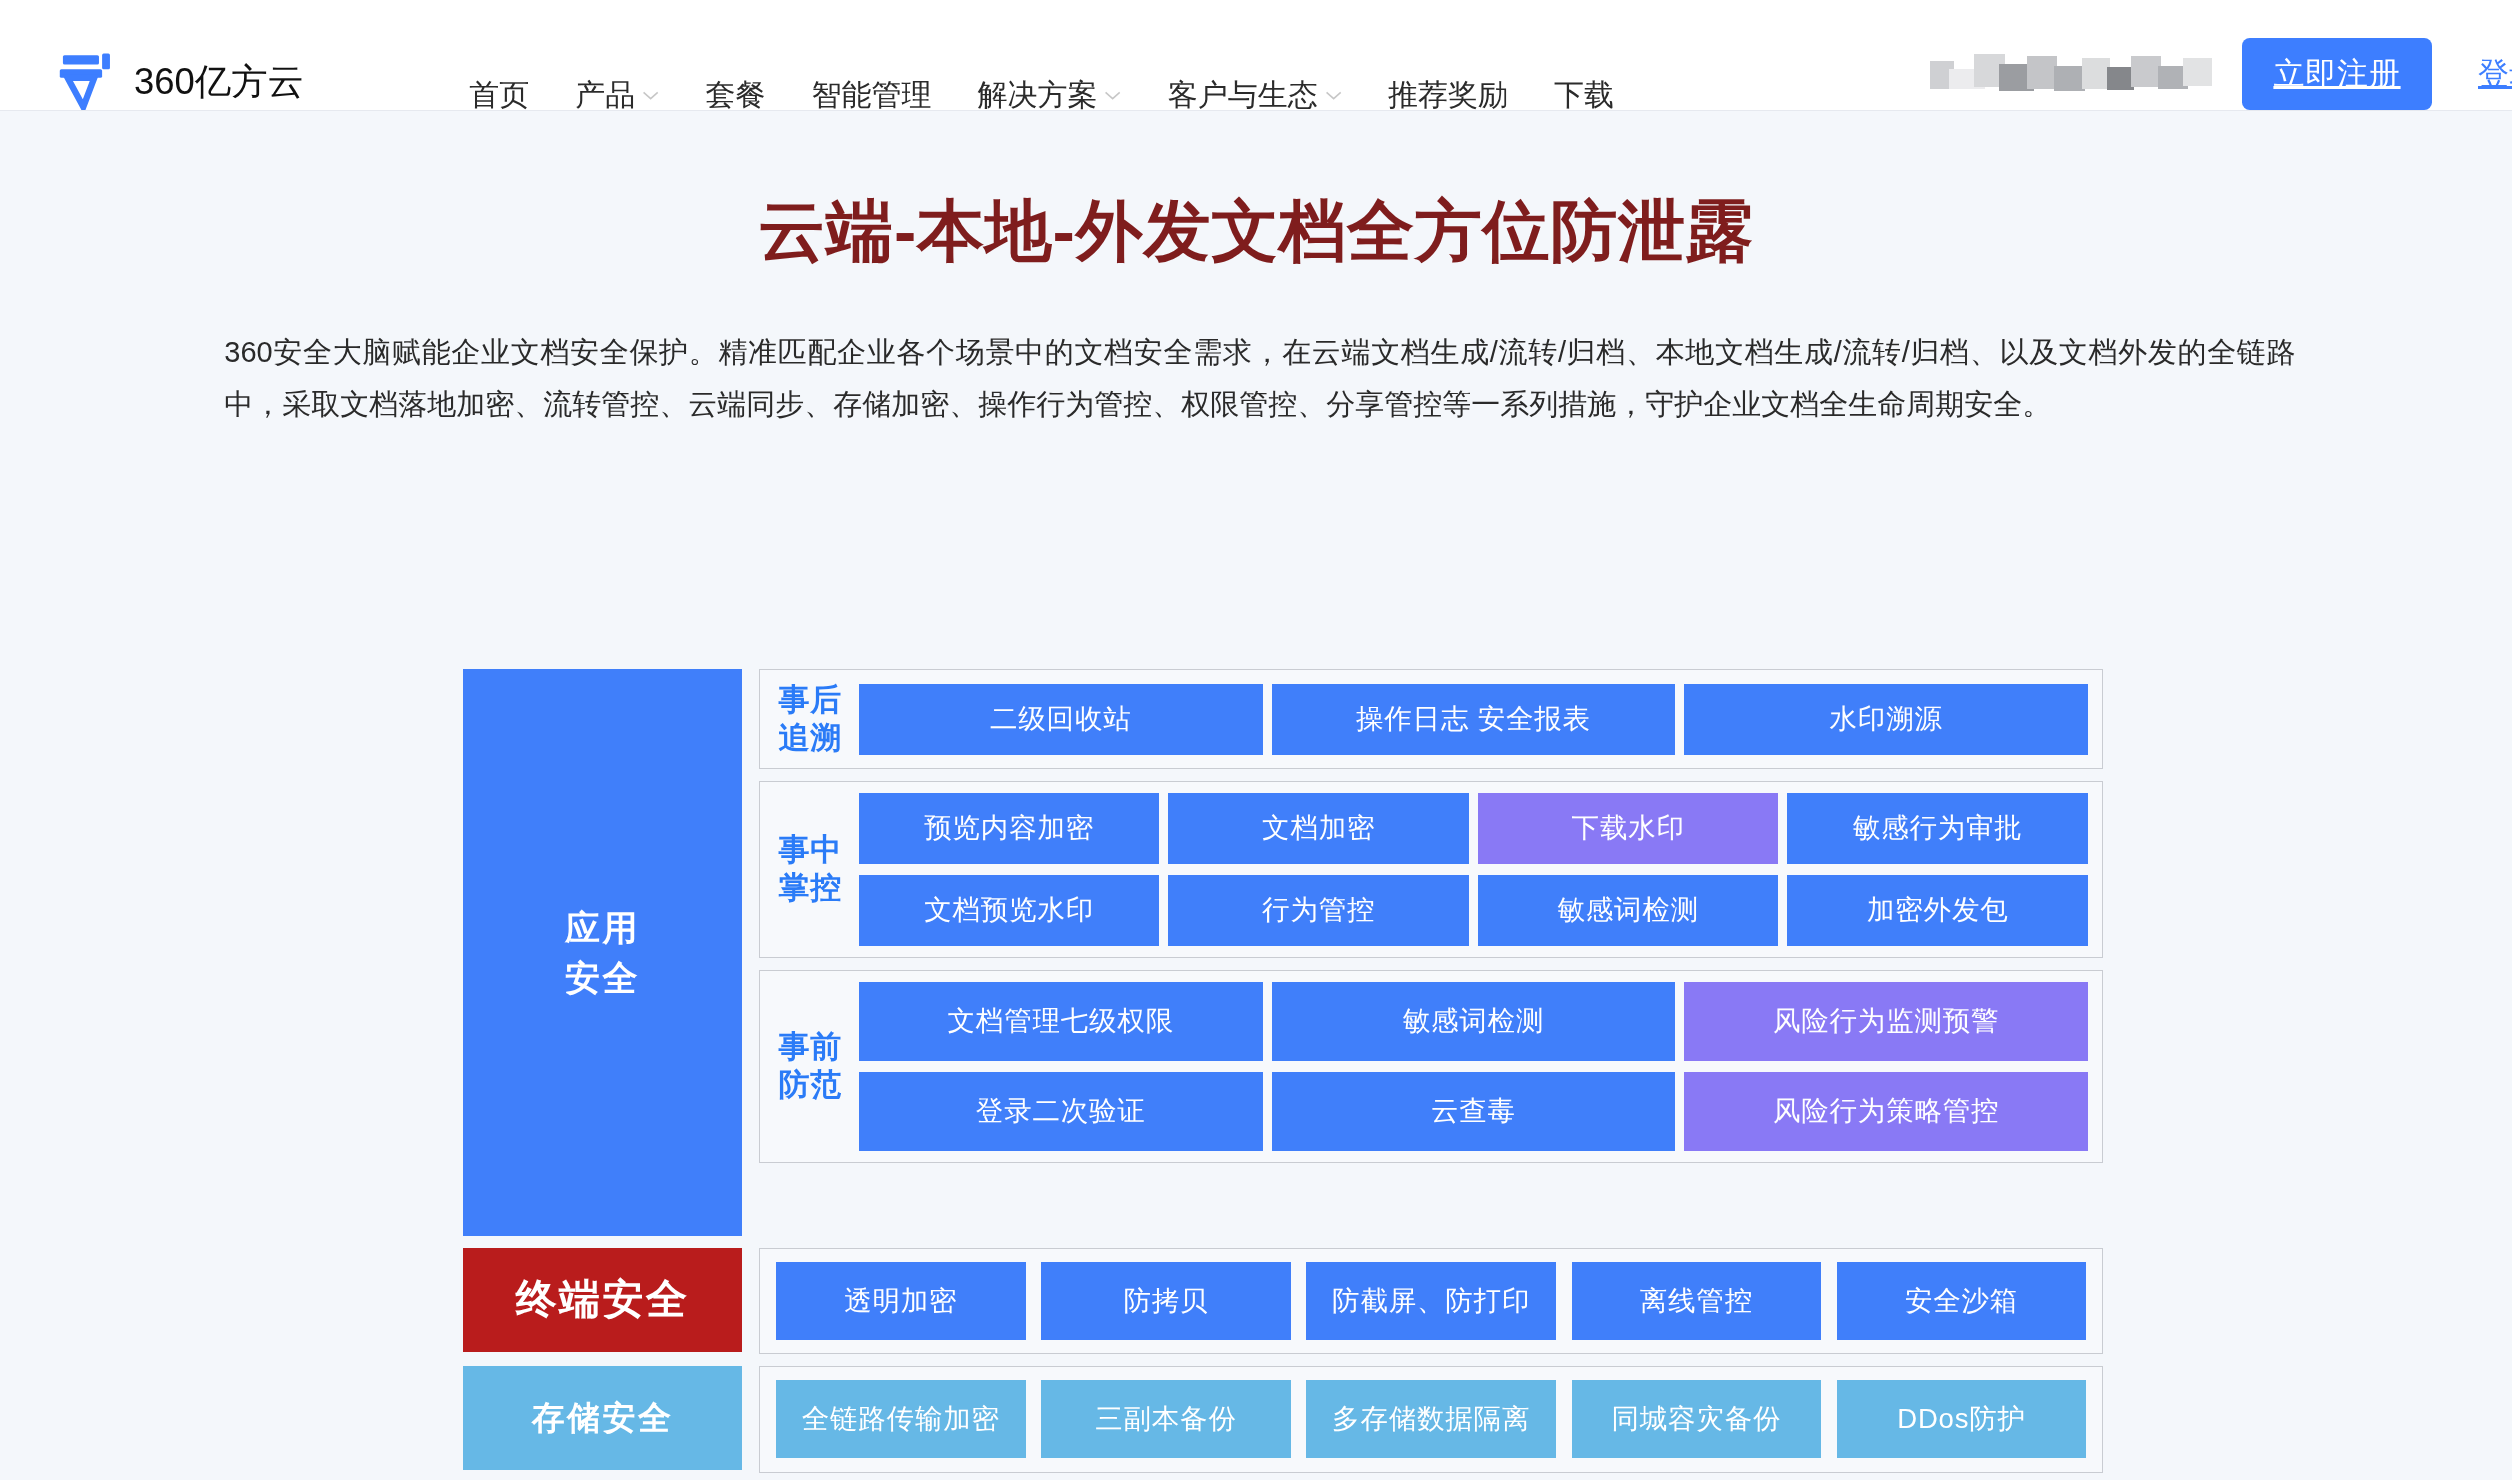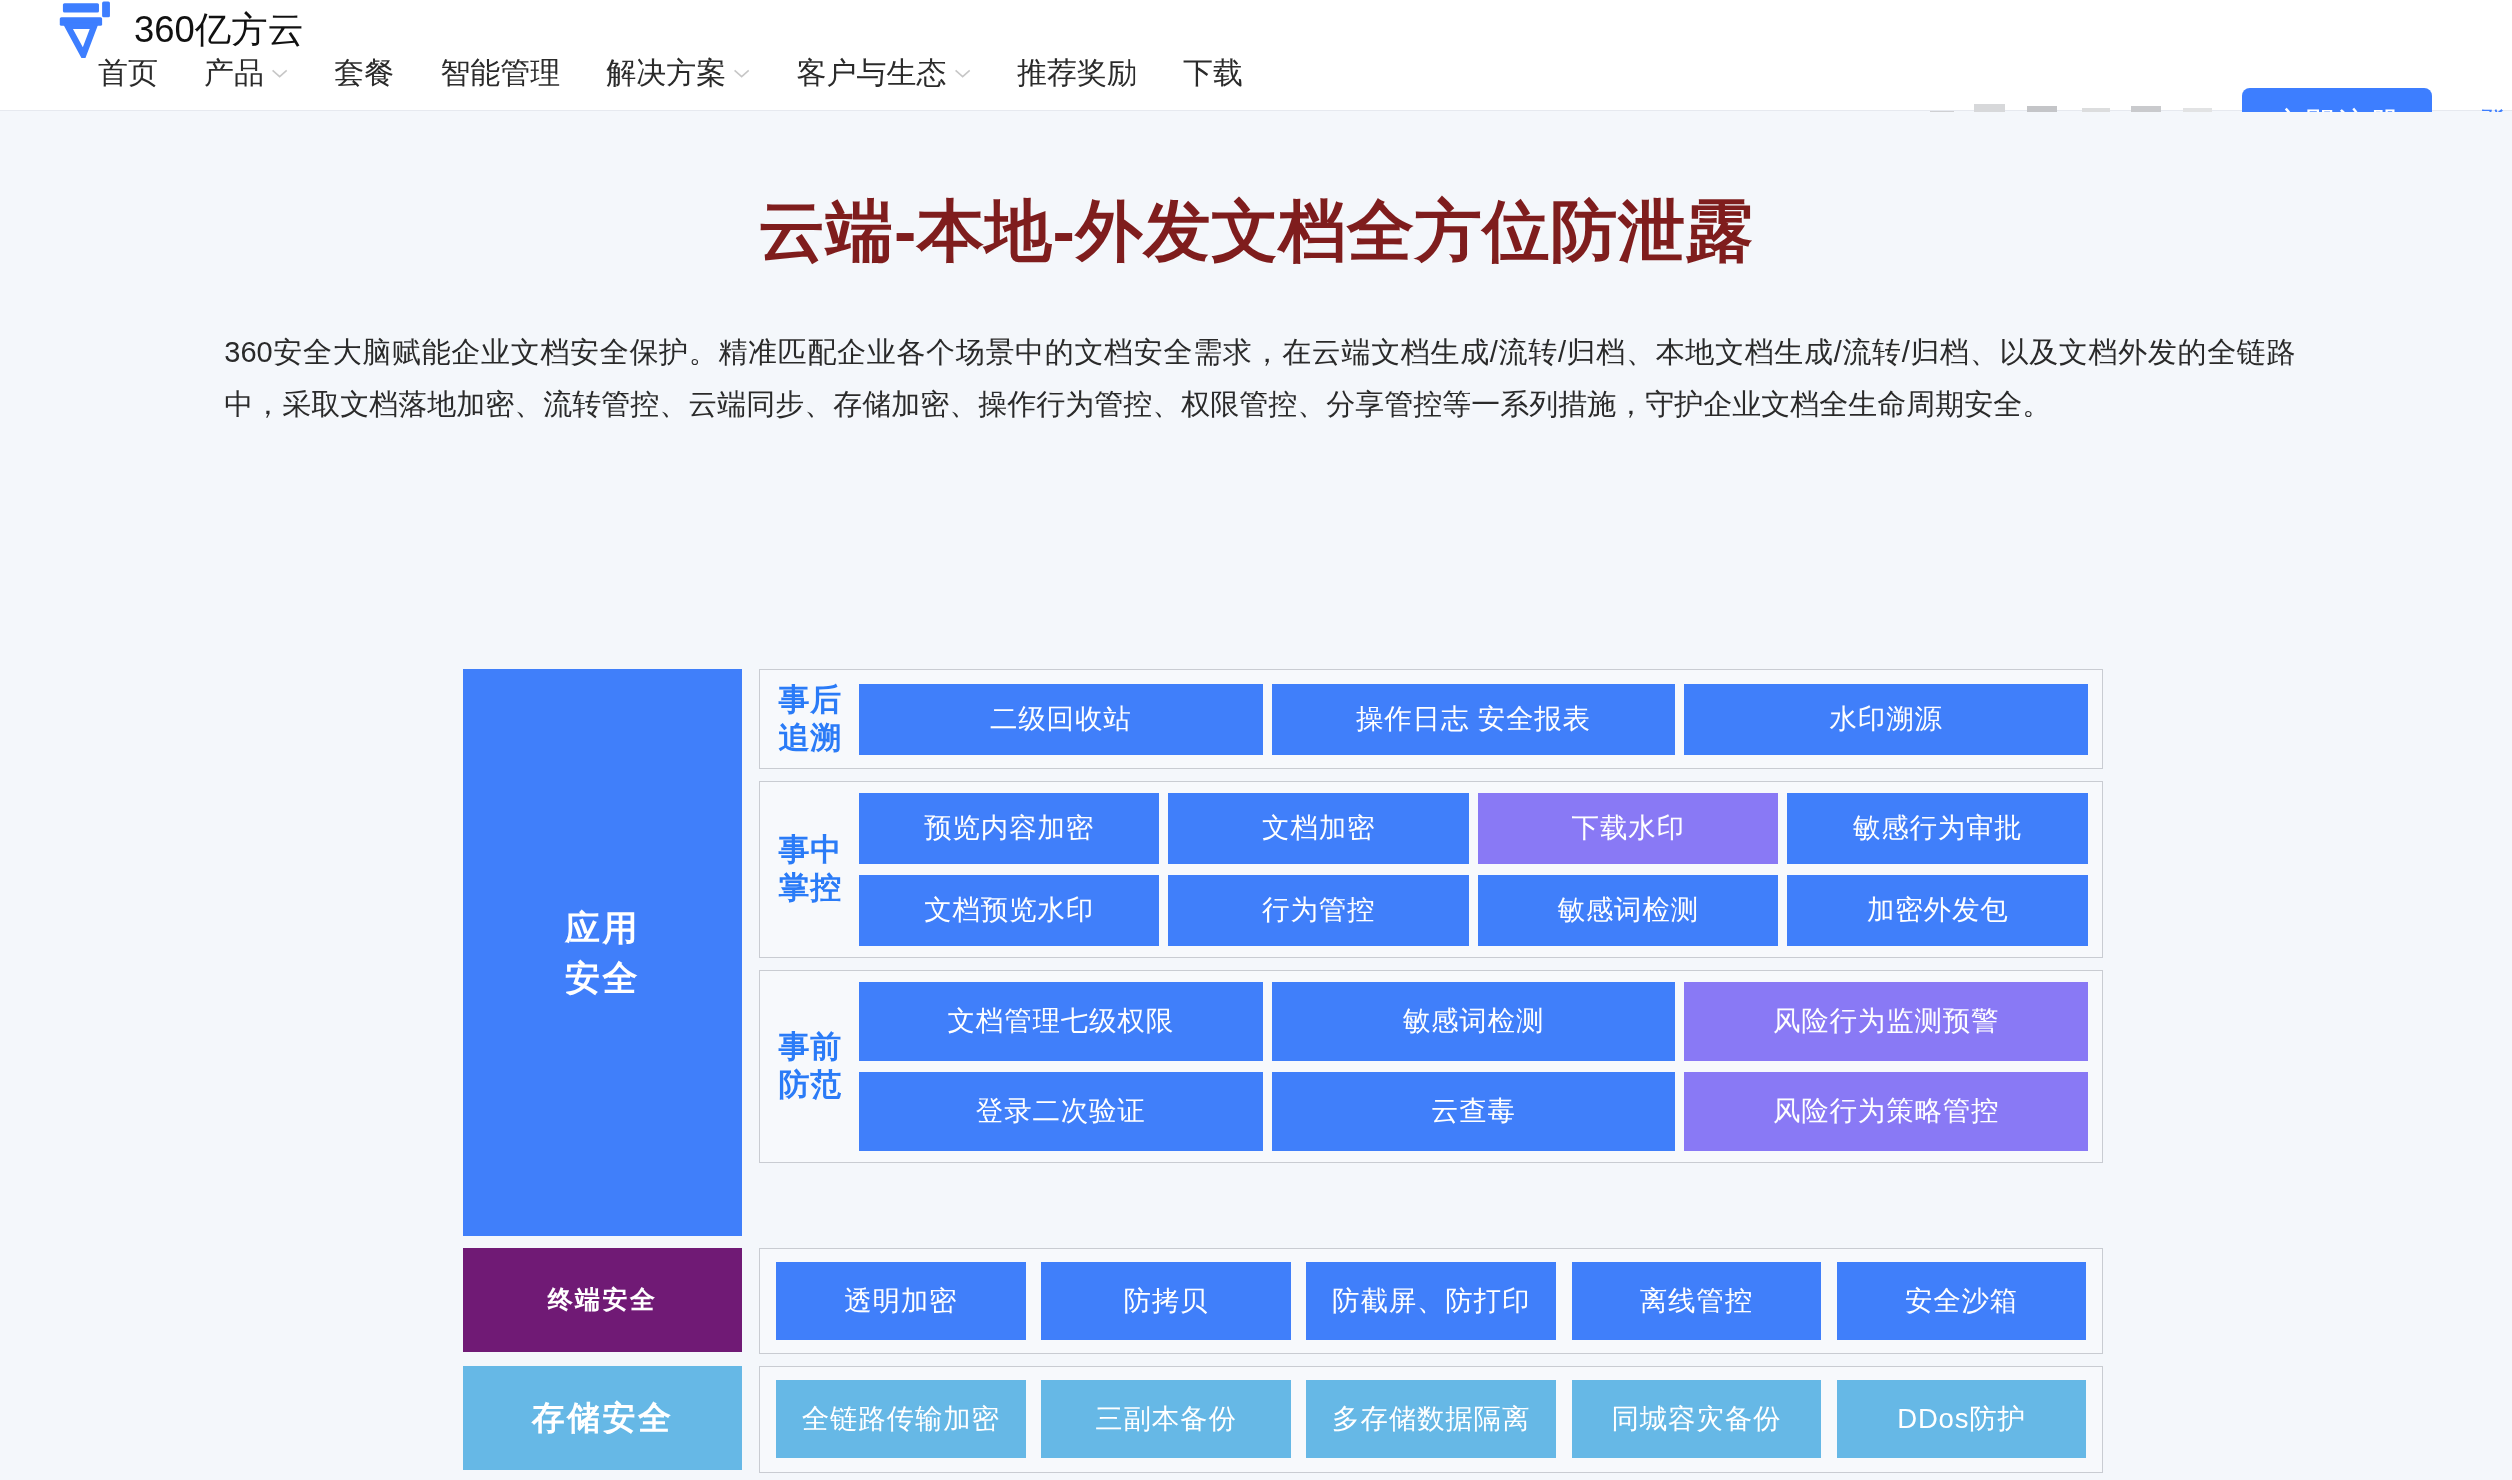--- a/index.html
+++ b/index.html
@@ -12,23 +12,22 @@
   }
 
   
   .header {
     position: absolute;
     top: 0; left: 0;
     width: 2512px;
     height: 111px;
     background: #ffffff;
     display: flex;
-    align-items: flex-start;
+    align-items: flex-end;
     border-bottom: 0.8px solid #e6e9ef;
-    flex-direction: column;
   }
   .logo-wrap {
     display: flex;
     align-items: center;
     margin-left: 58px;
     gap: 15.7px;
   }
   .logo-mark { width: 60px; height: 58px; display: block; }
   .logo-text { height: 38px; display: block; }
 
@@ -154,22 +153,22 @@
   }
   .lp-app {
     height: 567px;
     background: #407ffa;
     font-size: 35px;
     line-height: 50px;
   }
   .lp-term {
     height: 82px;
     margin-top: 11.8px;
-    background: #701a75;
-    font-size: 25px;
+    background: #b91c1c;
+    font-size: 41px;
   }
   .lp-store {
     height: 82px;
     margin-top: 11.8px;
     background: #66b8e6;
     font-size: 33px;
   }
 
   .right-col {
     margin-left: 17.3px;

